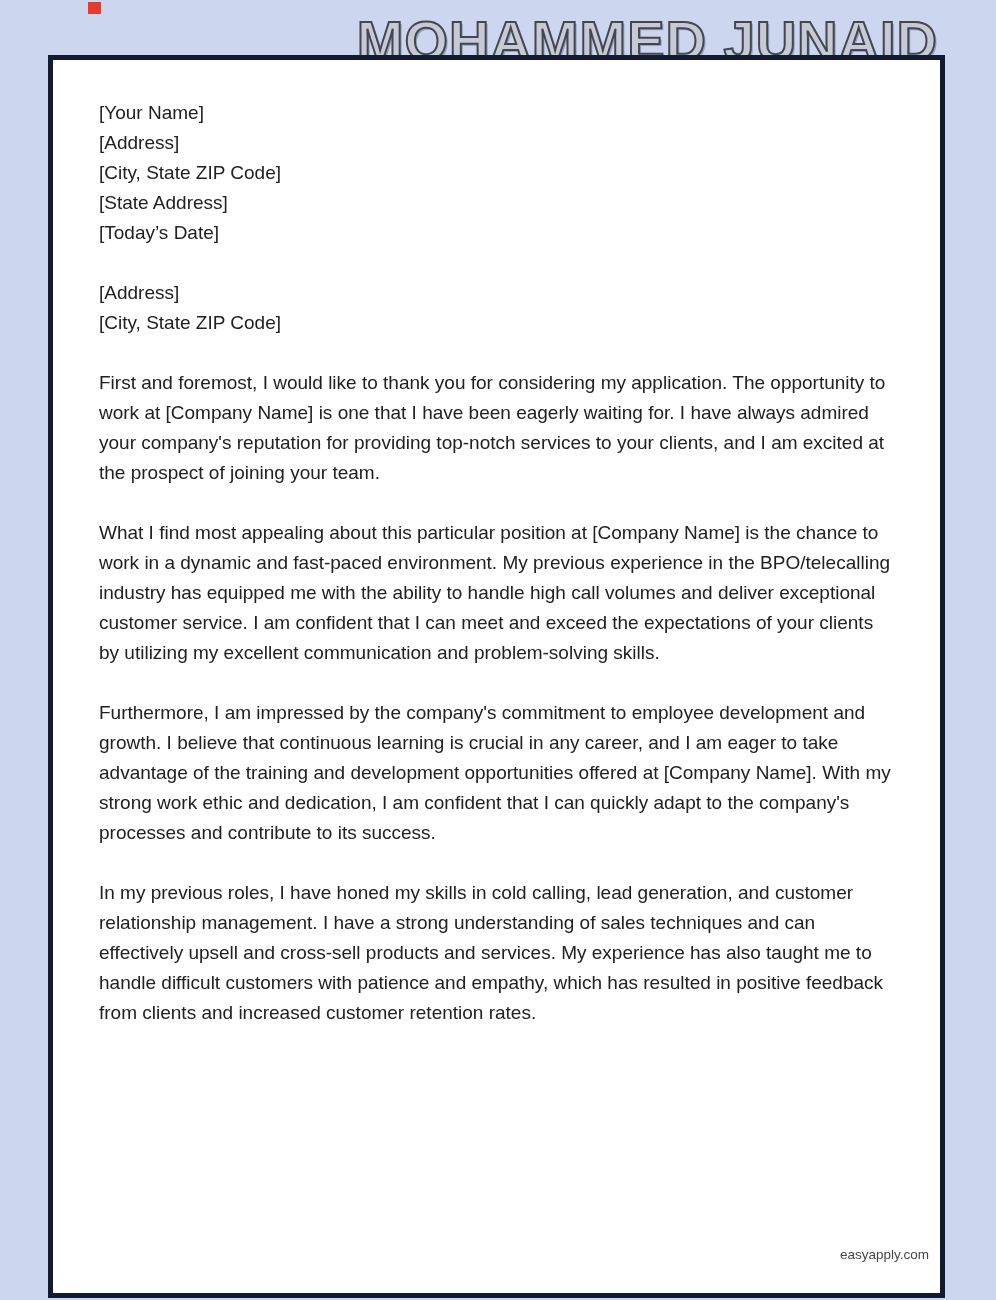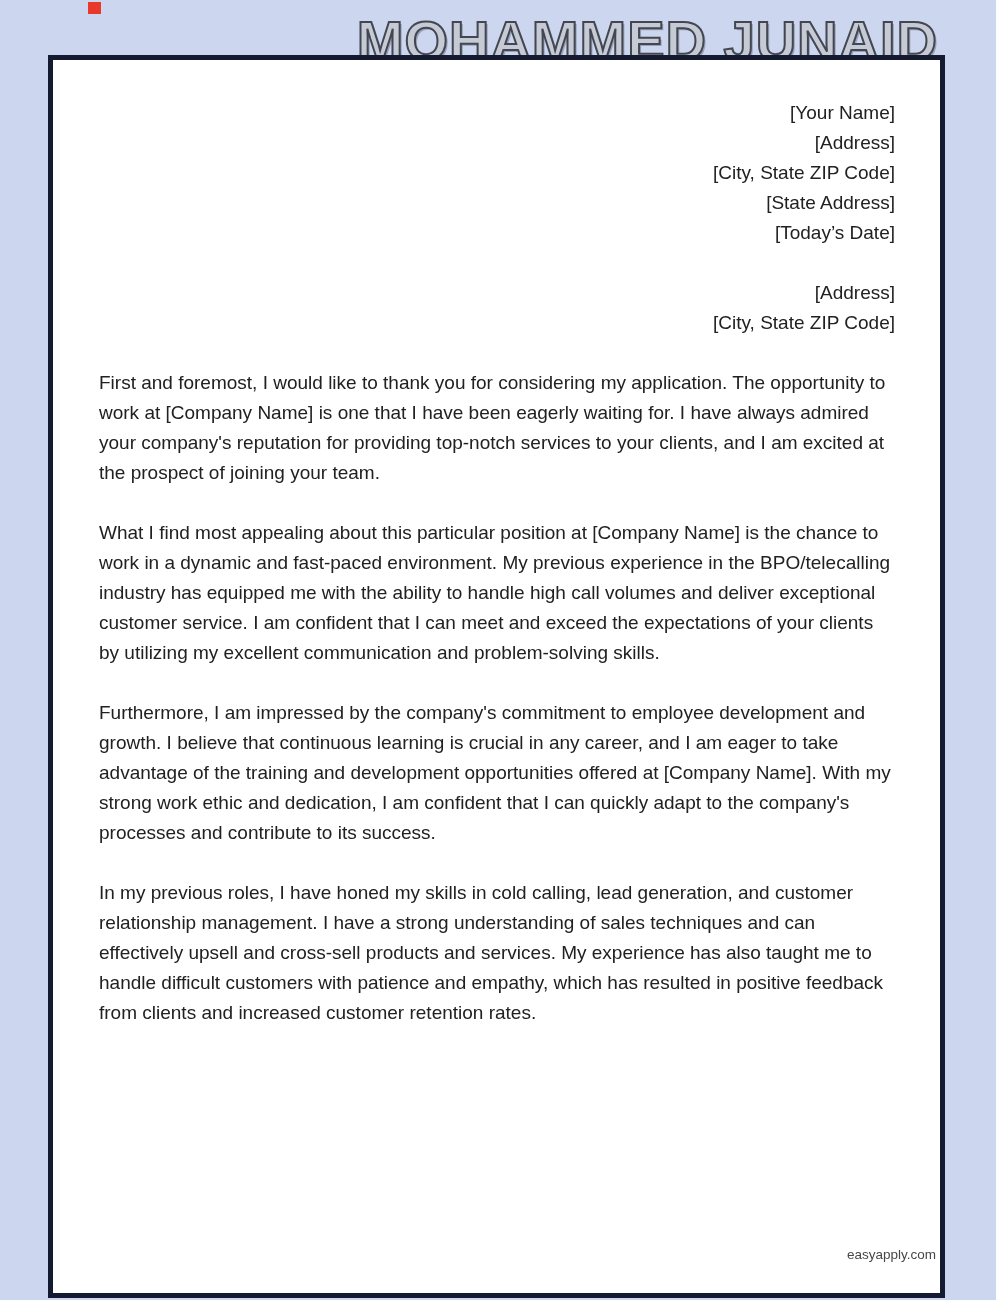--- a/index.html
+++ b/index.html
@@ -53,33 +53,32 @@
 
   .letter-content {
     padding: 38px 45px 0 46px;
     color: #212121;
     font-size: 19px;
     line-height: 30px;
   }
 
   .block {
     margin: 0 0 30px 0;
-    text-align: right;
   }
   .block .line {
     white-space: nowrap;
   }
   .letter-content p {
     margin: 0 0 30px 0;
   }
 
   .watermark {
     position: absolute;
     top: 1247px;
-    right: 60px;
+    right: 67px;
     font-size: 13.5px;
     color: #474747;
     z-index: 5;
   }
 </style>
 </head>
 <body>
 
 <div class="red-square"></div>
 

